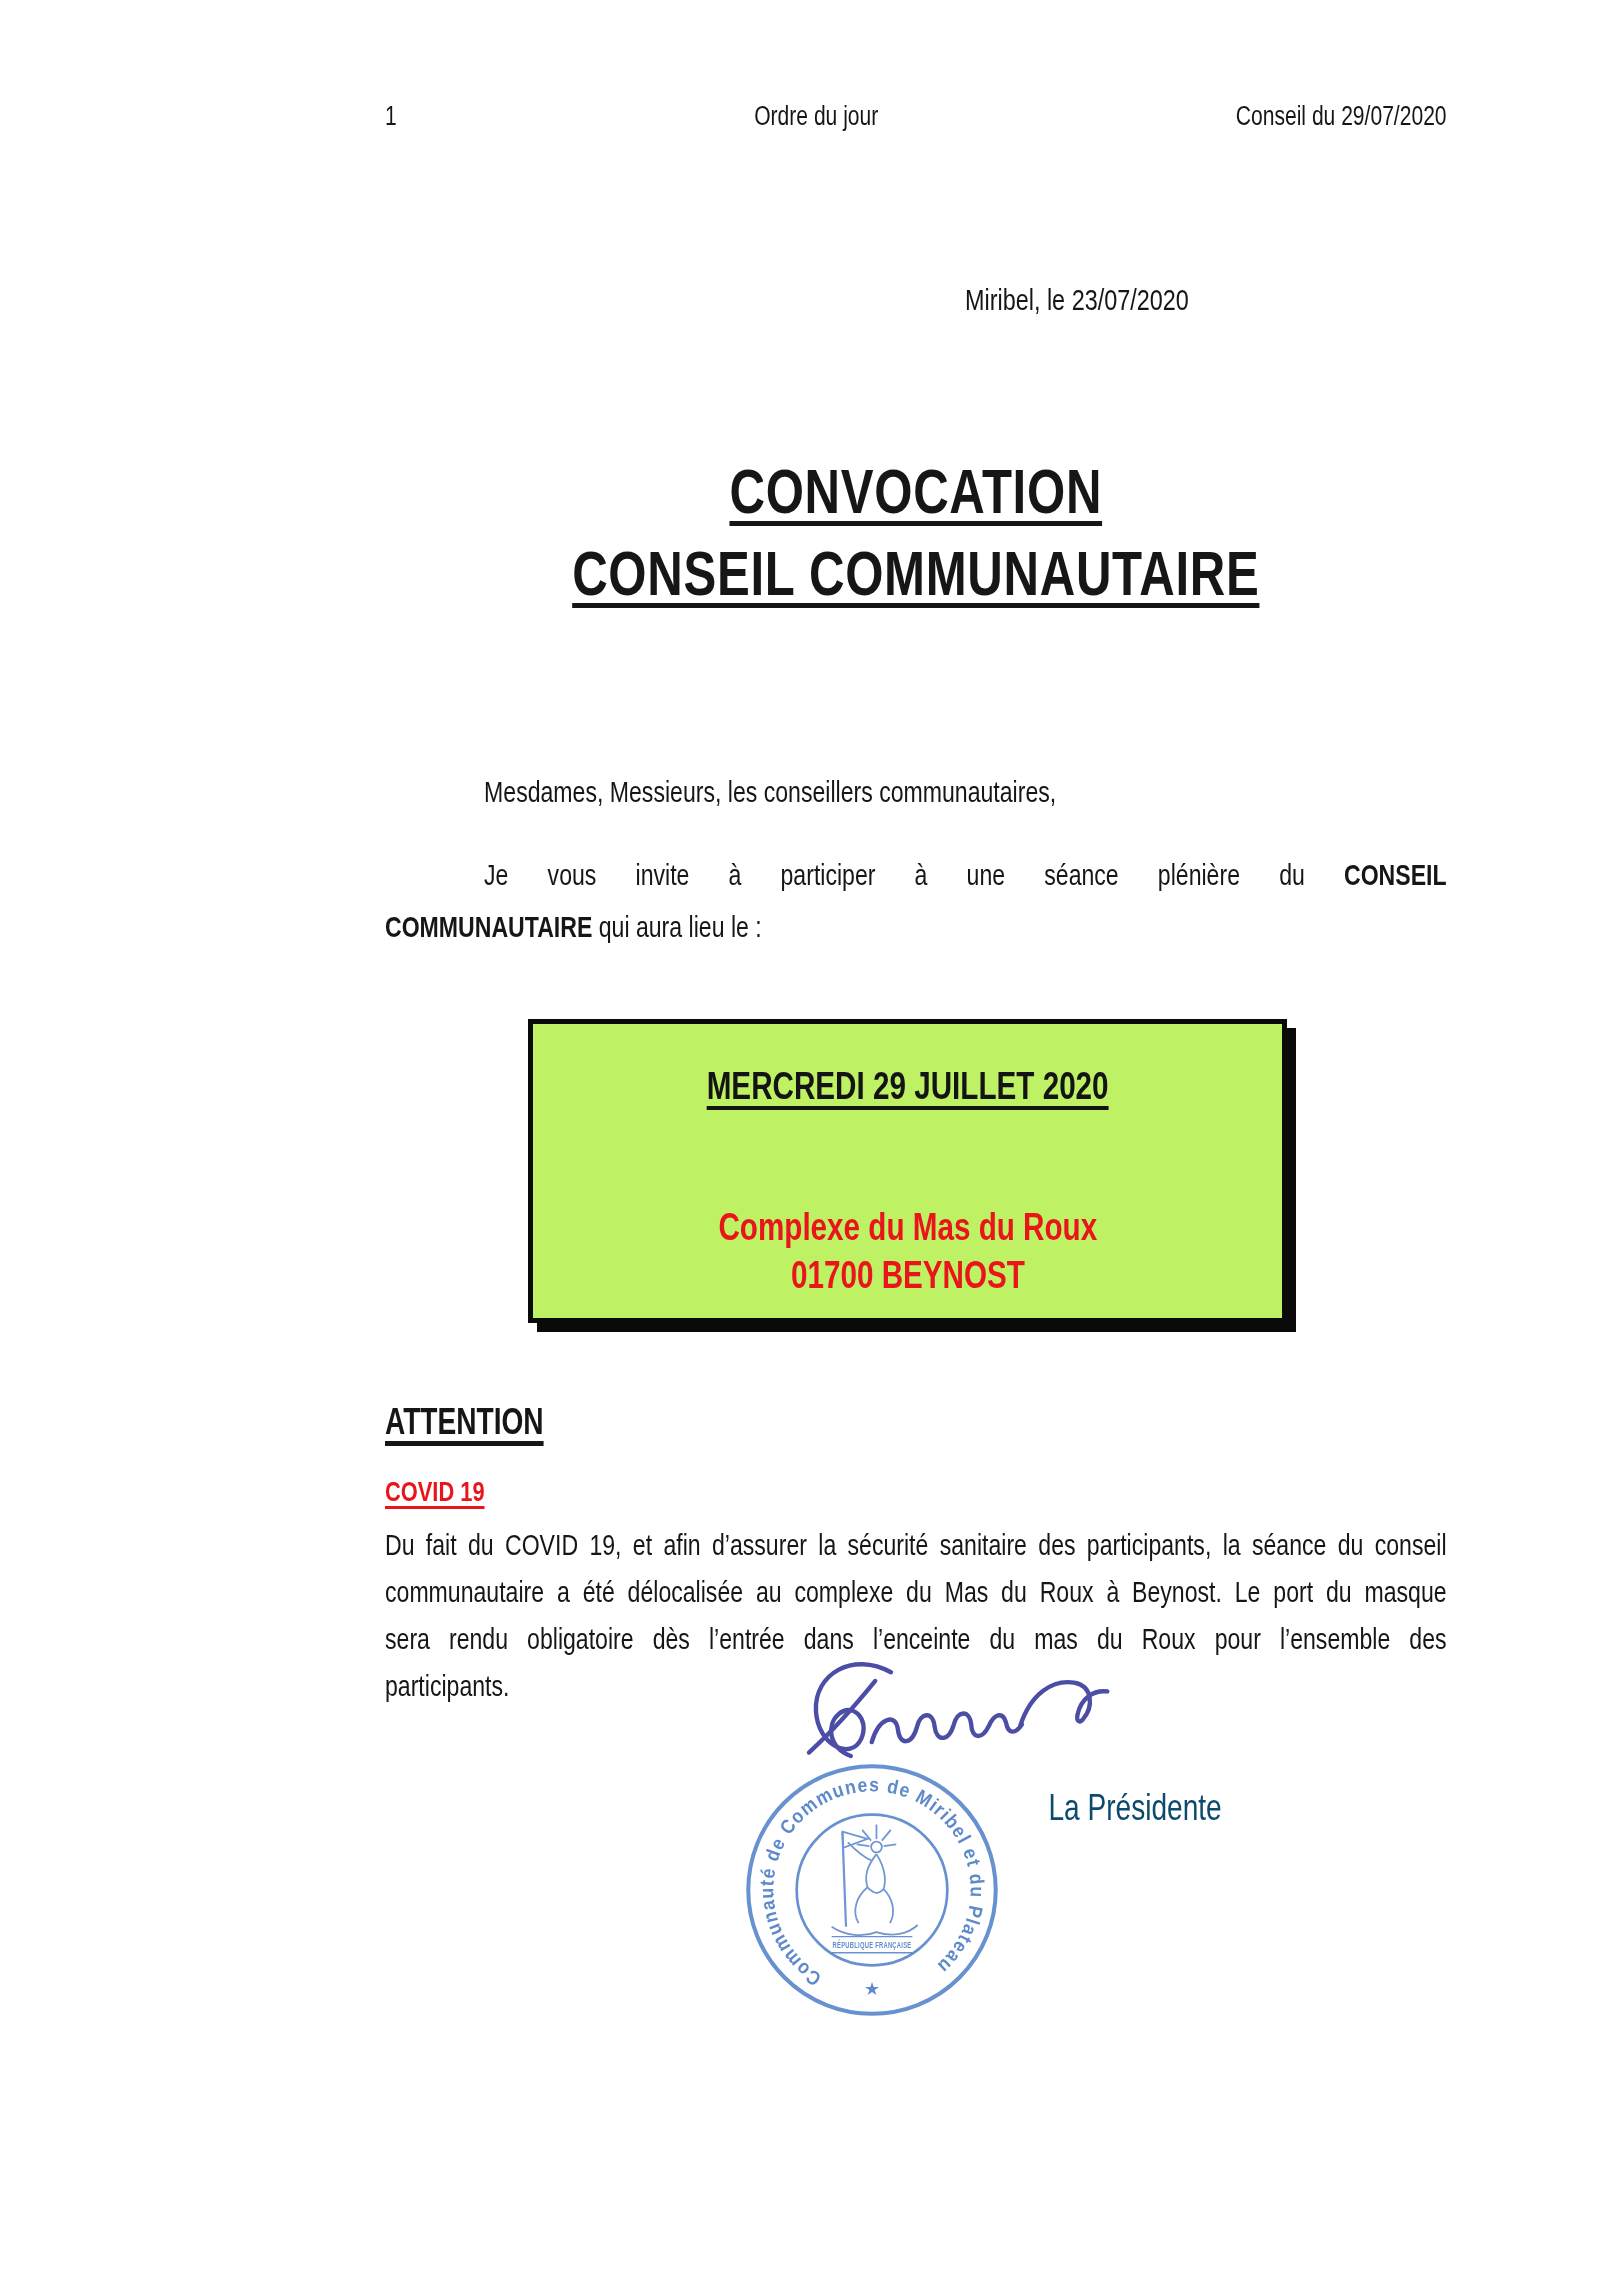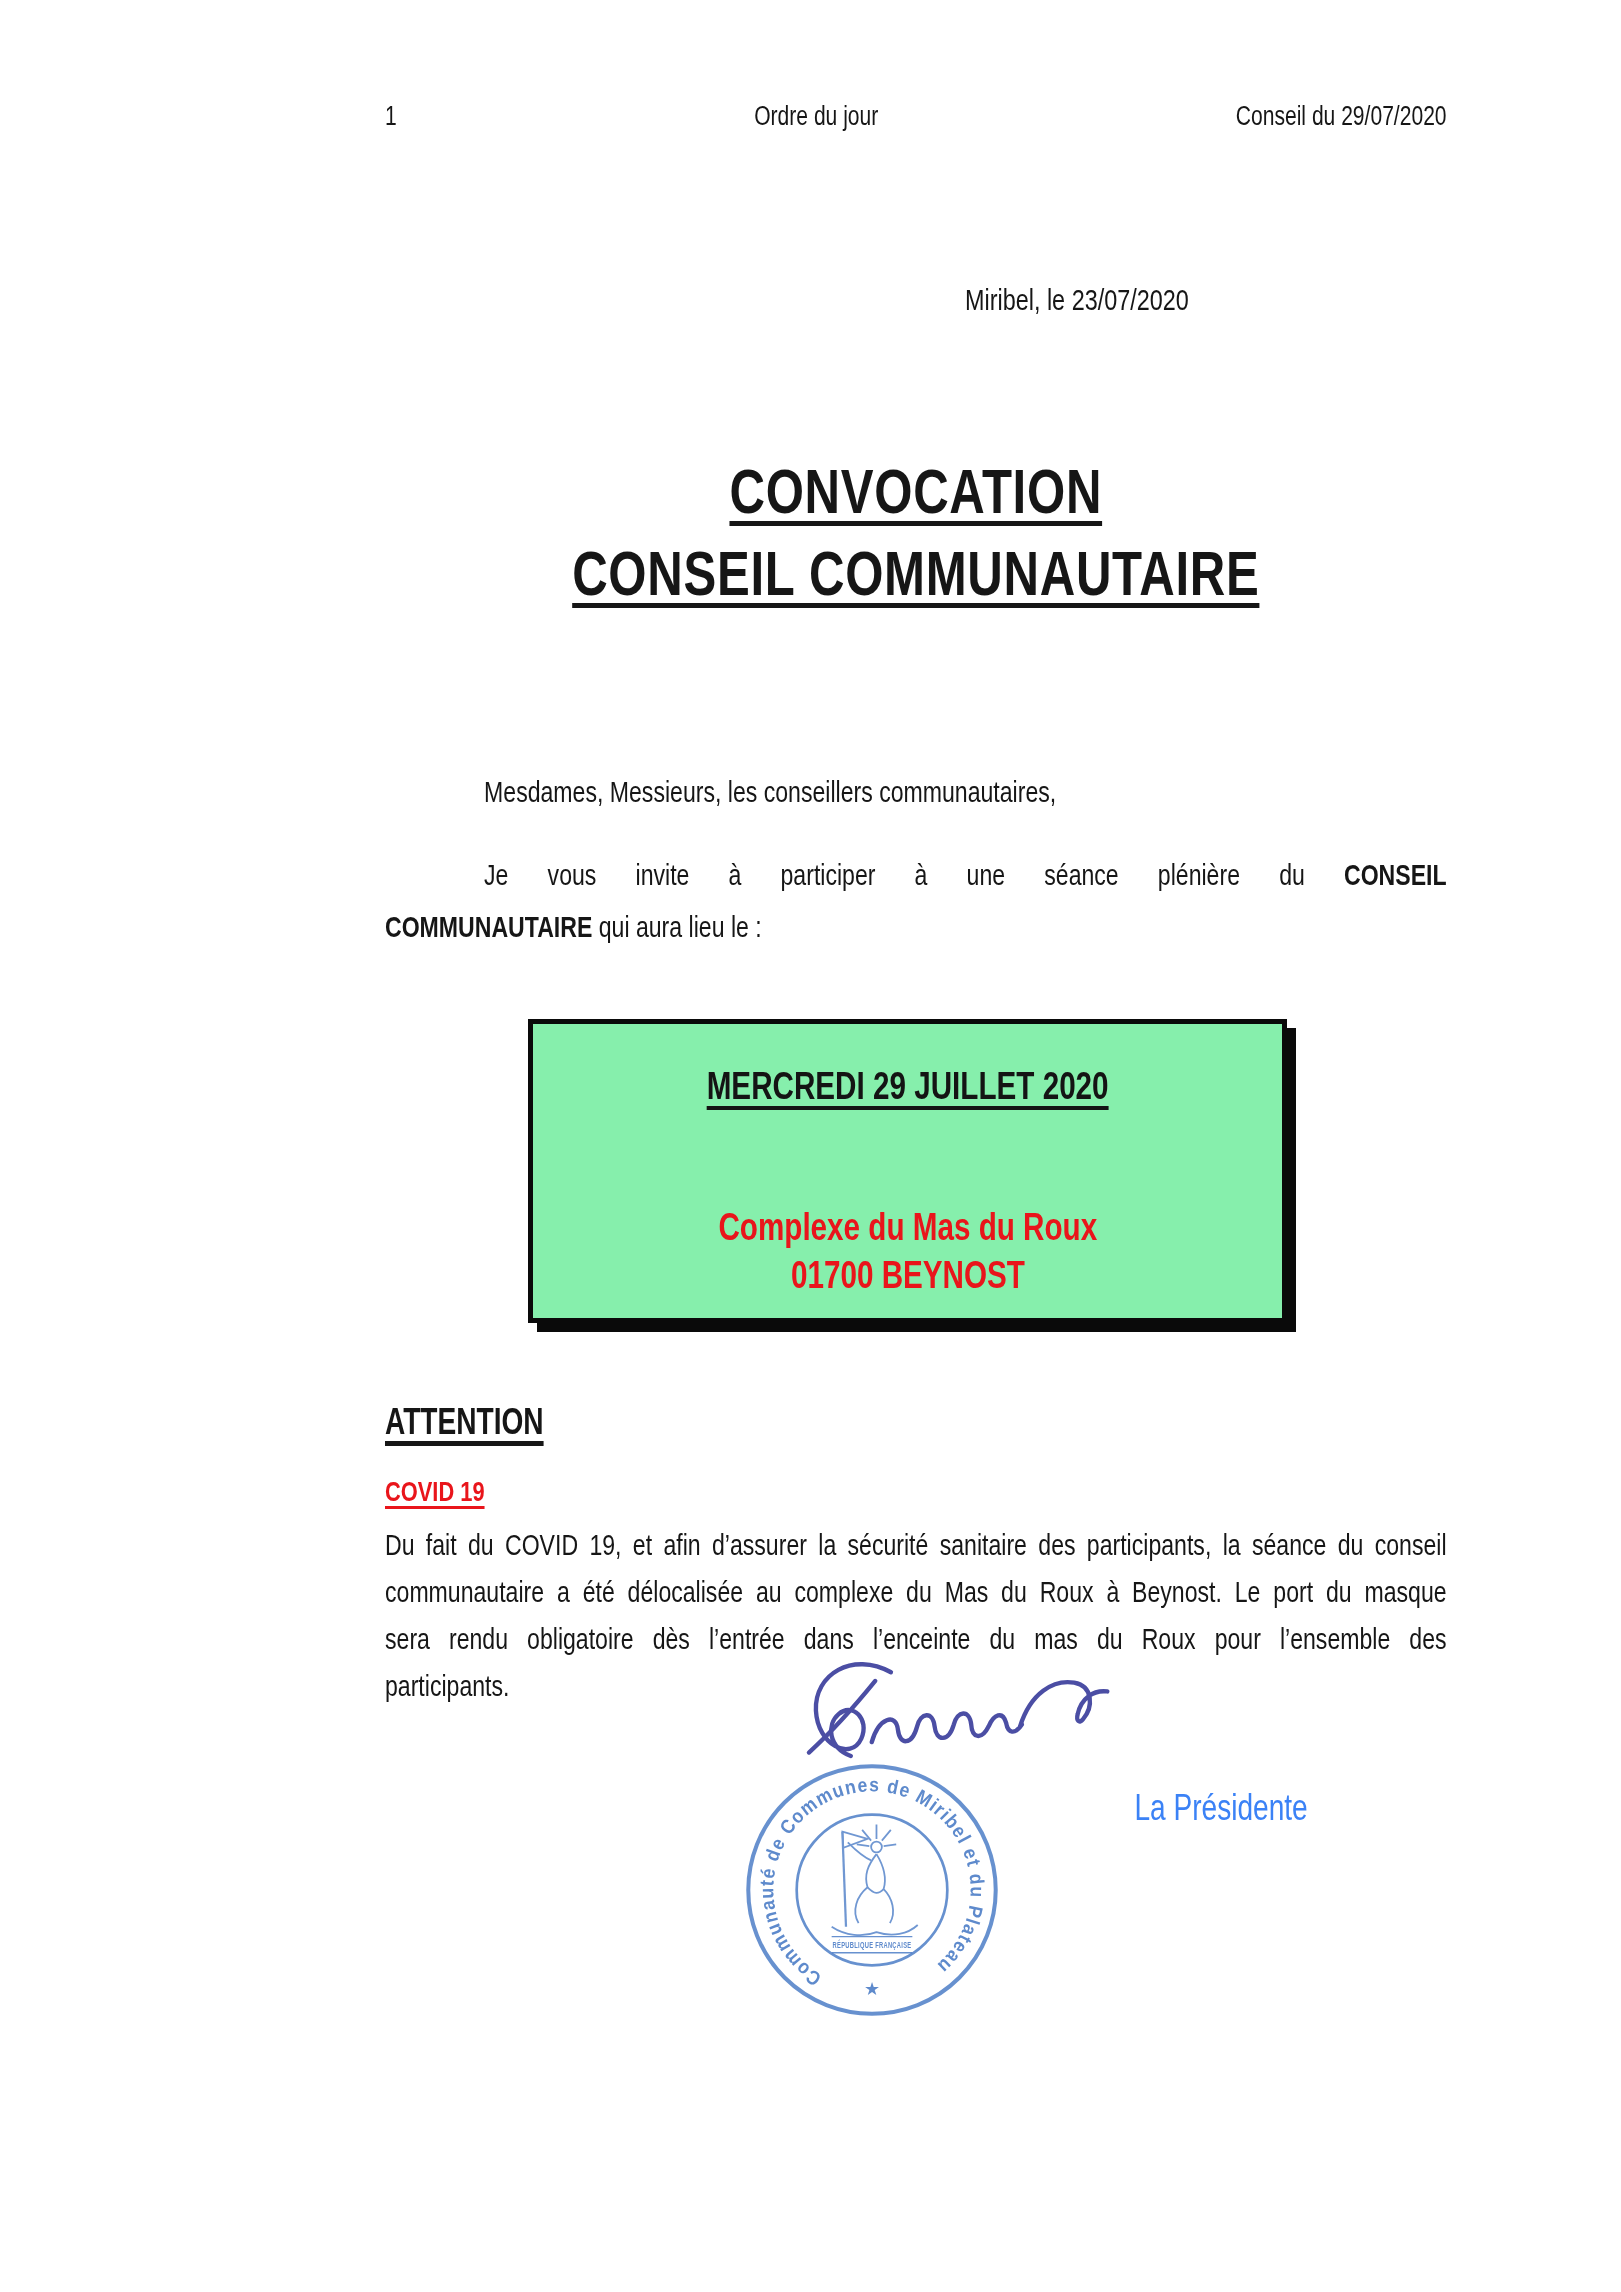--- a/index.html
+++ b/index.html
@@ -35,42 +35,42 @@
 
   .invite-wrap{top:849px;font-size:29.6px;line-height:52px;}
   .just{text-align:justify;text-align-last:justify;}
   .indent{text-indent:127px;}
   .b{font-weight:bold;}
 
   .meeting-box{
     position:absolute;left:528px;top:1019px;width:759px;height:304px;
     box-sizing:border-box;border:5.4px solid #0a0a0a;
     box-shadow:9px 9px 0 #0a0a0a;
-    background:#86efac;text-align:center;
+    background:#bef264;text-align:center;
     font-weight:bold;font-size:38px;color:#141414;
   }
   .bline{line-height:47px;}
   .bline.first{margin-top:39px;}
   .bline .u2{text-decoration:underline;text-decoration-thickness:3.6px;text-underline-offset:7.2px;}
   .bline.venue{margin-top:92px;line-height:50px;}
   .redtxt{color:var(--red);}
 
   .attention-wrap{top:1400px;font-size:36px;font-weight:bold;line-height:43px;}
   .attention-wrap .u3{text-decoration:underline;text-decoration-thickness:4.5px;text-underline-offset:7.2px;}
 
   .covidlabel-wrap{top:1476px;font-size:28px;font-weight:bold;color:var(--red);}
   .covidlabel-wrap .u4{text-decoration:underline;text-decoration-thickness:2.7px;text-underline-offset:4.5px;}
 
   .covidpara-wrap{top:1521px;font-size:29.6px;line-height:47px;}
 
   .signature-svg{position:absolute;left:788px;top:1646px;width:349px;height:131px;color:var(--ink);}
   .stamp-svg{position:absolute;left:742px;top:1760px;width:260px;height:260px;color:var(--blue);}
 
-  .pres-wrap{position:absolute;left:938px;top:1778px;width:394px;text-align:right;
-    font-size:36px;line-height:59px;color:#3b82f6;}
+  .pres-wrap{position:absolute;left:938px;top:1778px;width:394px;text-align:center;
+    font-size:36px;line-height:59px;color:#0c4a6e;}
 </style>
 </head>
 <body>
 
 <div class="page">
 
   <div class="cw header-row">
     <span>1</span>
     <span>Ordre du jour</span>
     <span>Conseil du 29/07/2020</span>

